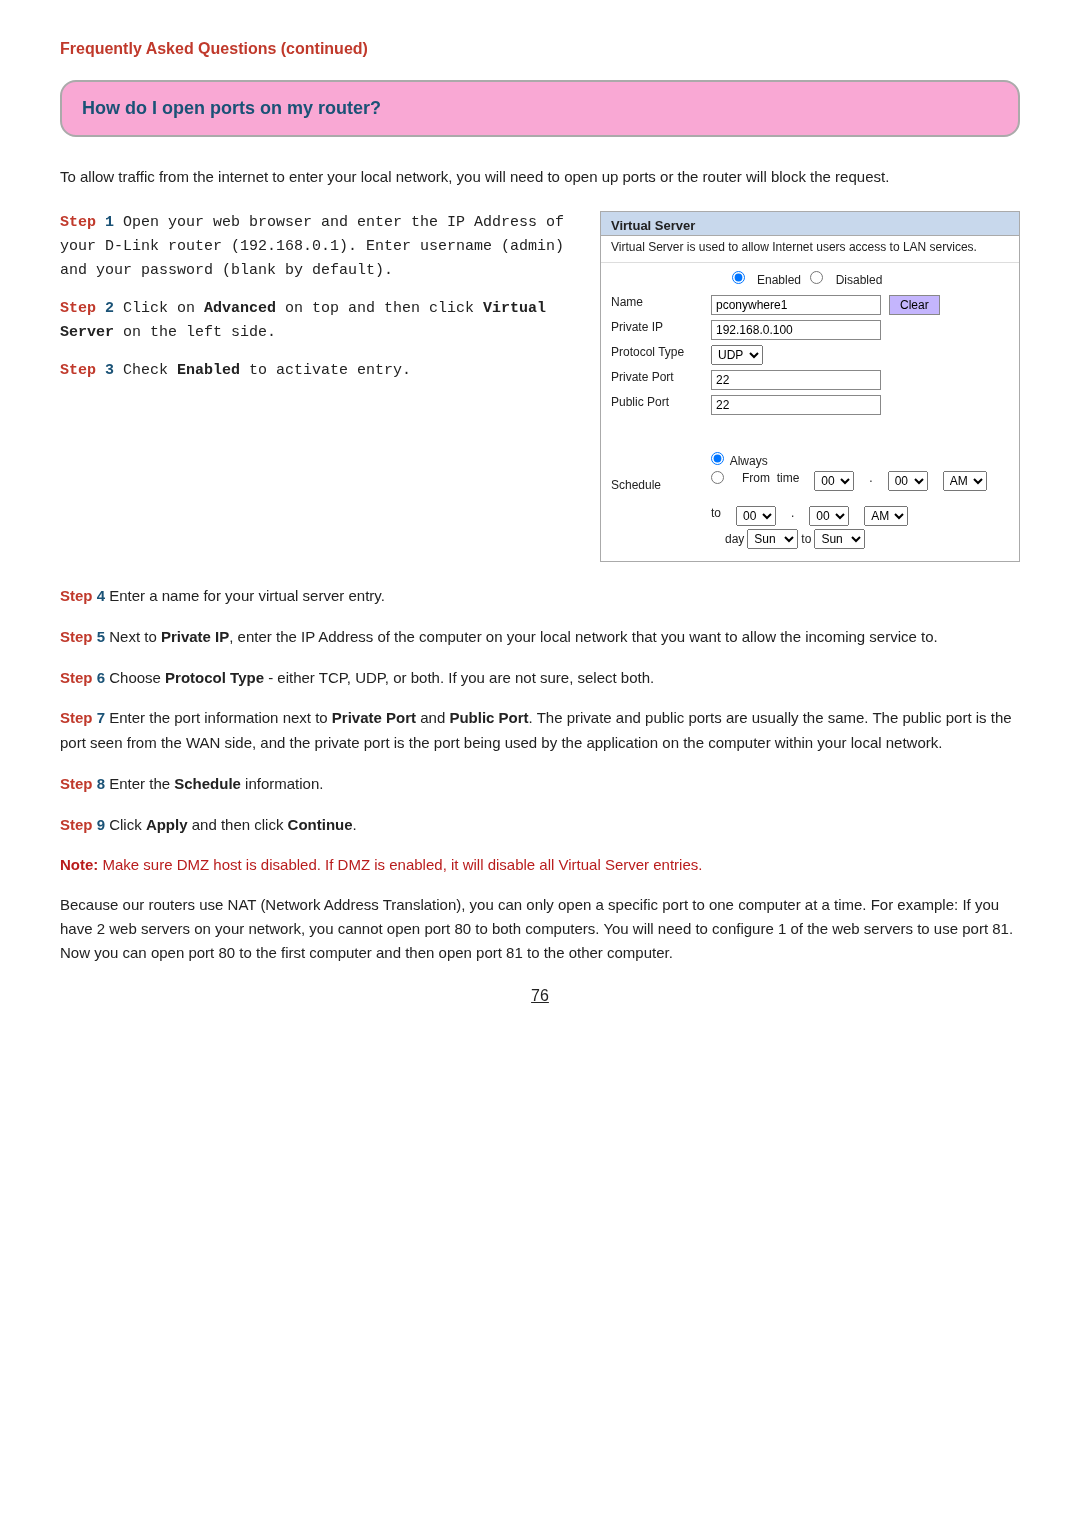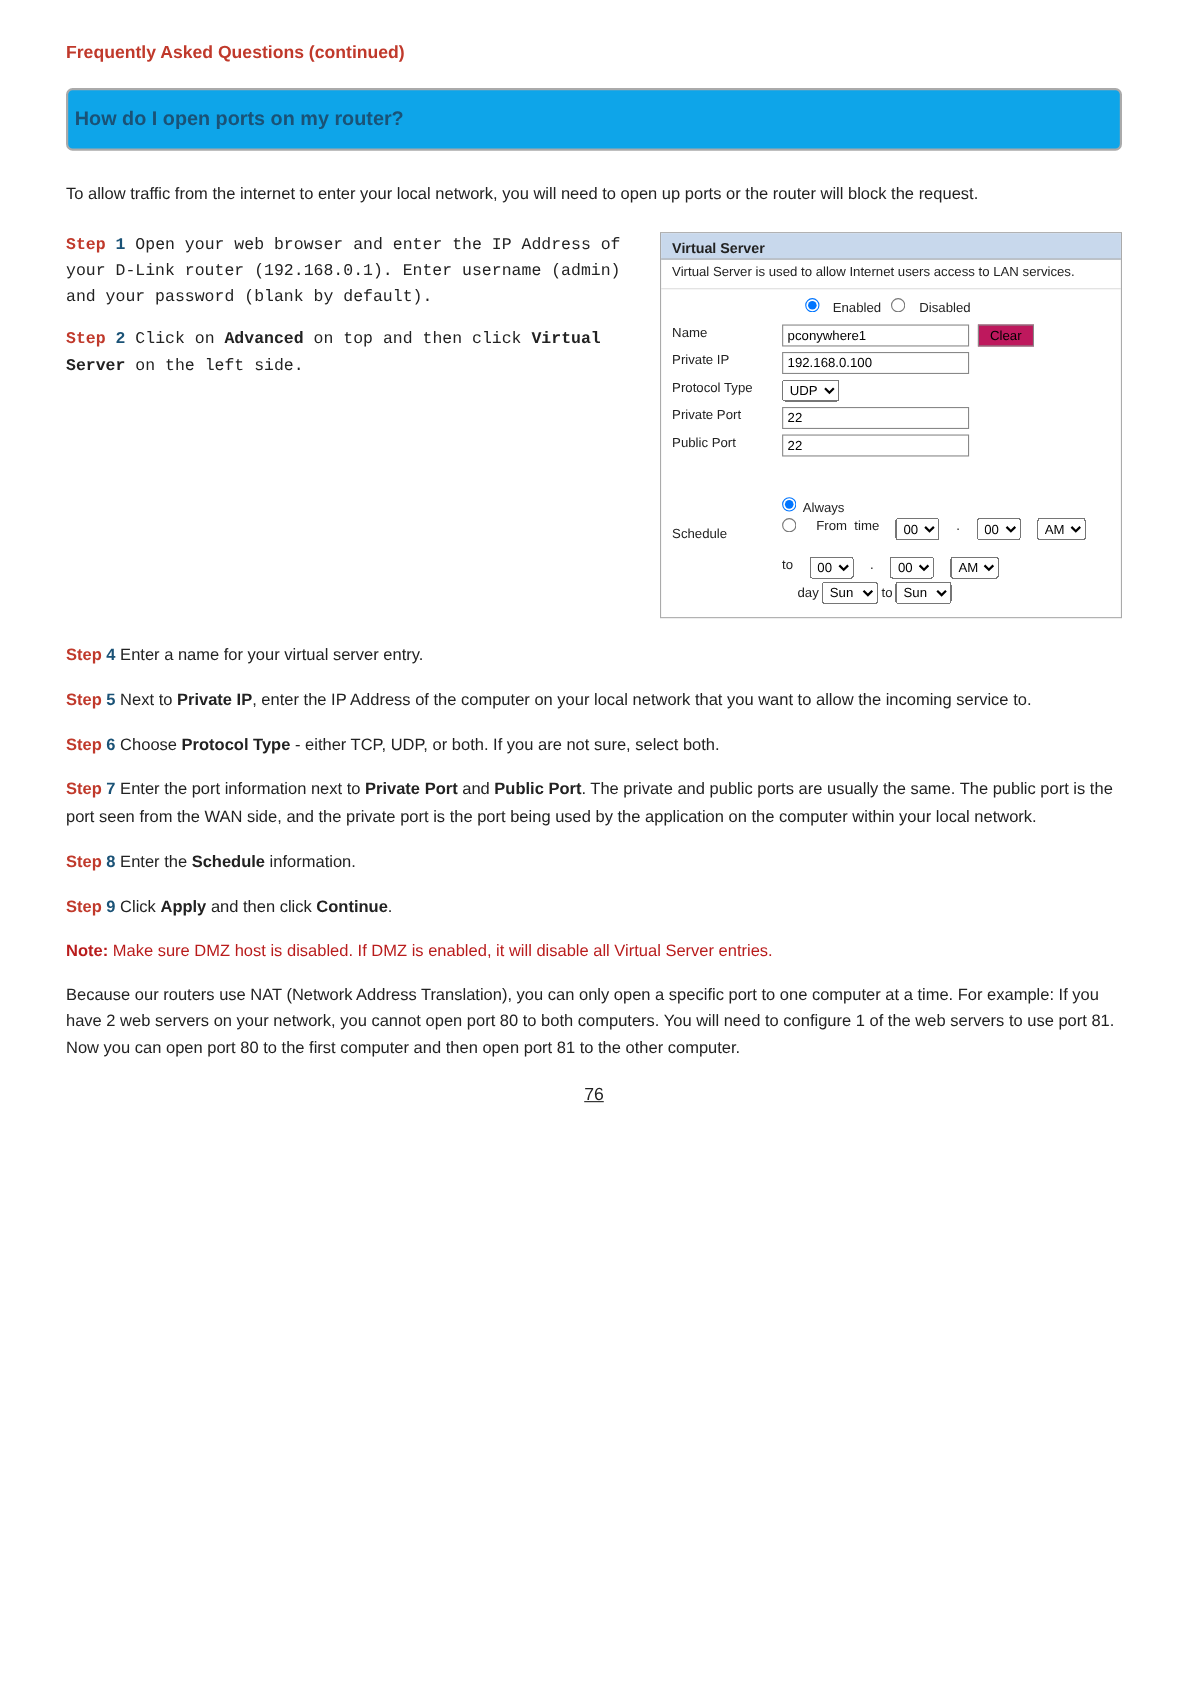--- a/index.html
+++ b/index.html
@@ -15,23 +15,23 @@
 
     .page-title {
       color: #c0392b;
       font-size: 16px;
       font-weight: bold;
       margin-bottom: 22px;
     }
 
     .section-box {
       border: 2px solid #aaa;
-      border-radius: 6px;
-      background: #0ea5e9;
-      padding: 16px 6px;
+      border-radius: 16px;
+      background: #f9a8d4;
+      padding: 16px 20px;
       margin-bottom: 28px;
     }
 
     .section-box h2 {
       color: #1a5276;
       font-size: 18px;
       font-weight: bold;
     }
 
     .intro-text {
@@ -107,21 +107,21 @@
     .vs-field-input {
       border: 1px solid #888;
       padding: 2px 4px;
       font-size: 12px;
       width: 170px;
     }
 
     .vs-clear-btn {
       margin-left: 8px;
       border: 1px solid #888;
-      background: #be185d;
+      background: #c4b5fd;
       padding: 2px 10px;
       font-size: 12px;
       cursor: pointer;
     }
 
     .vs-select {
       font-size: 12px;
       padding: 1px 2px;
     }
 
@@ -225,20 +225,26 @@
       <span> Open your web browser and enter the IP Address of your D-Link router (192.168.0.1). Enter username (admin) and your password (blank by default).</span>
     </div>
 
     <div class="step-block">
       <span class="step-label">
         <span>Step </span>2
       </span>
       <span> Click on <strong>Advanced</strong> on top and then click <strong>Virtual Server</strong> on the left side.</span>
     </div>
 
+    <div class="step-block">
+      <span class="step-label">
+        <span>Step </span>3
+      </span>
+      <span> Check <strong>Enabled</strong> to activate entry.</span>
+    </div>
 
   </div>
 
   <div class="virtual-server-panel">
     <div class="vs-title-bar">Virtual Server</div>
     <div class="vs-subtitle">Virtual Server is used to allow Internet users access to LAN services.</div>
     <div class="vs-body">
 
       <div class="vs-radio-row">
         <input type="radio" name="vs_enable" checked="" style="">

